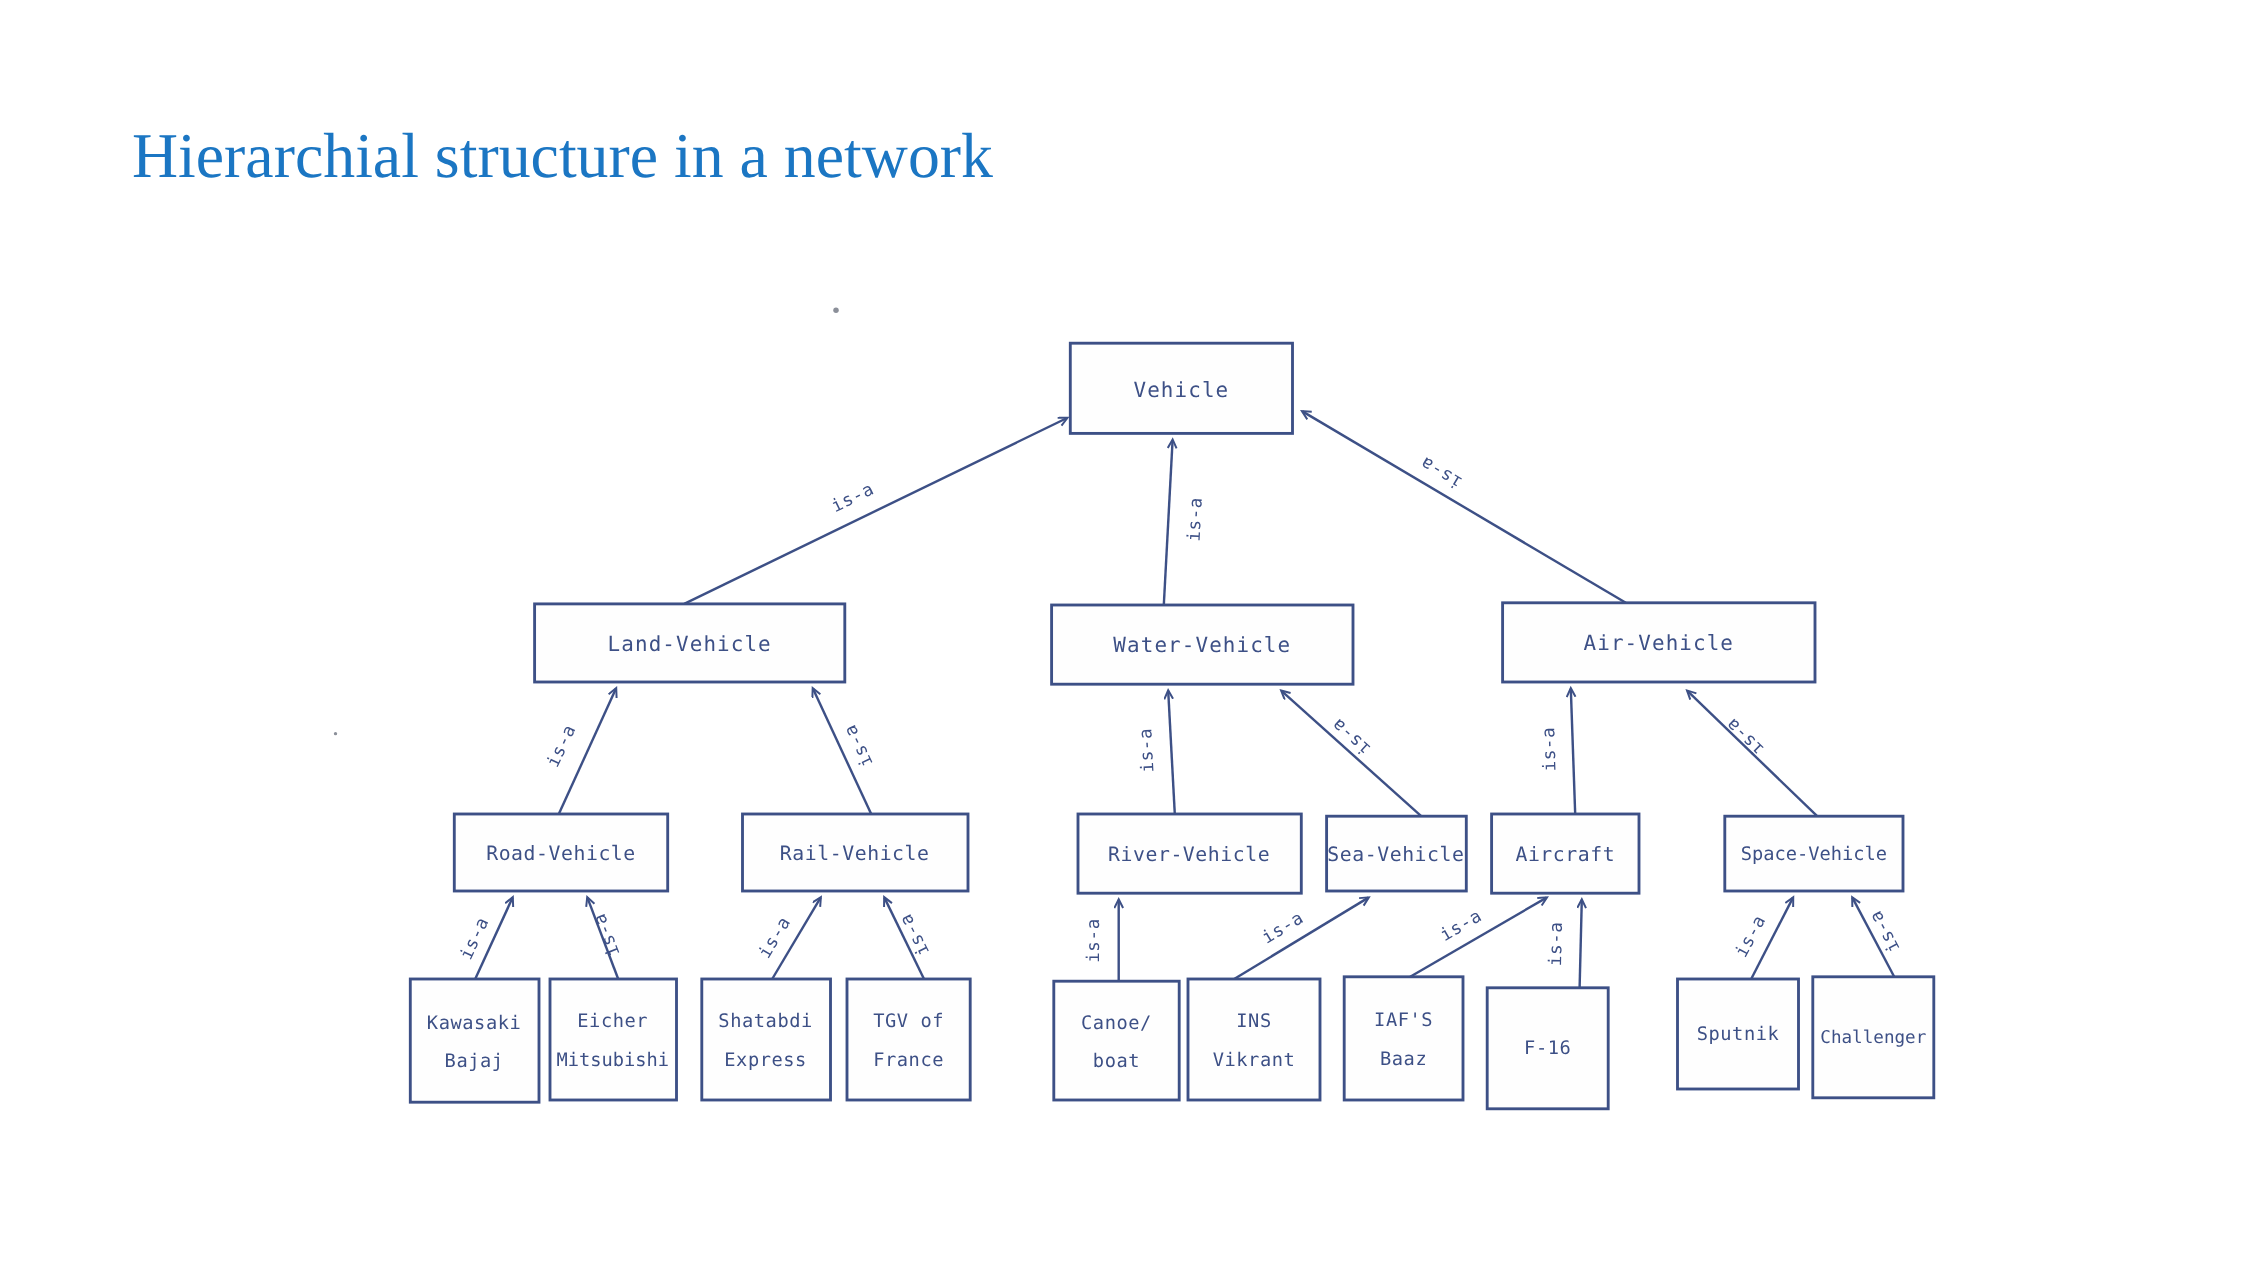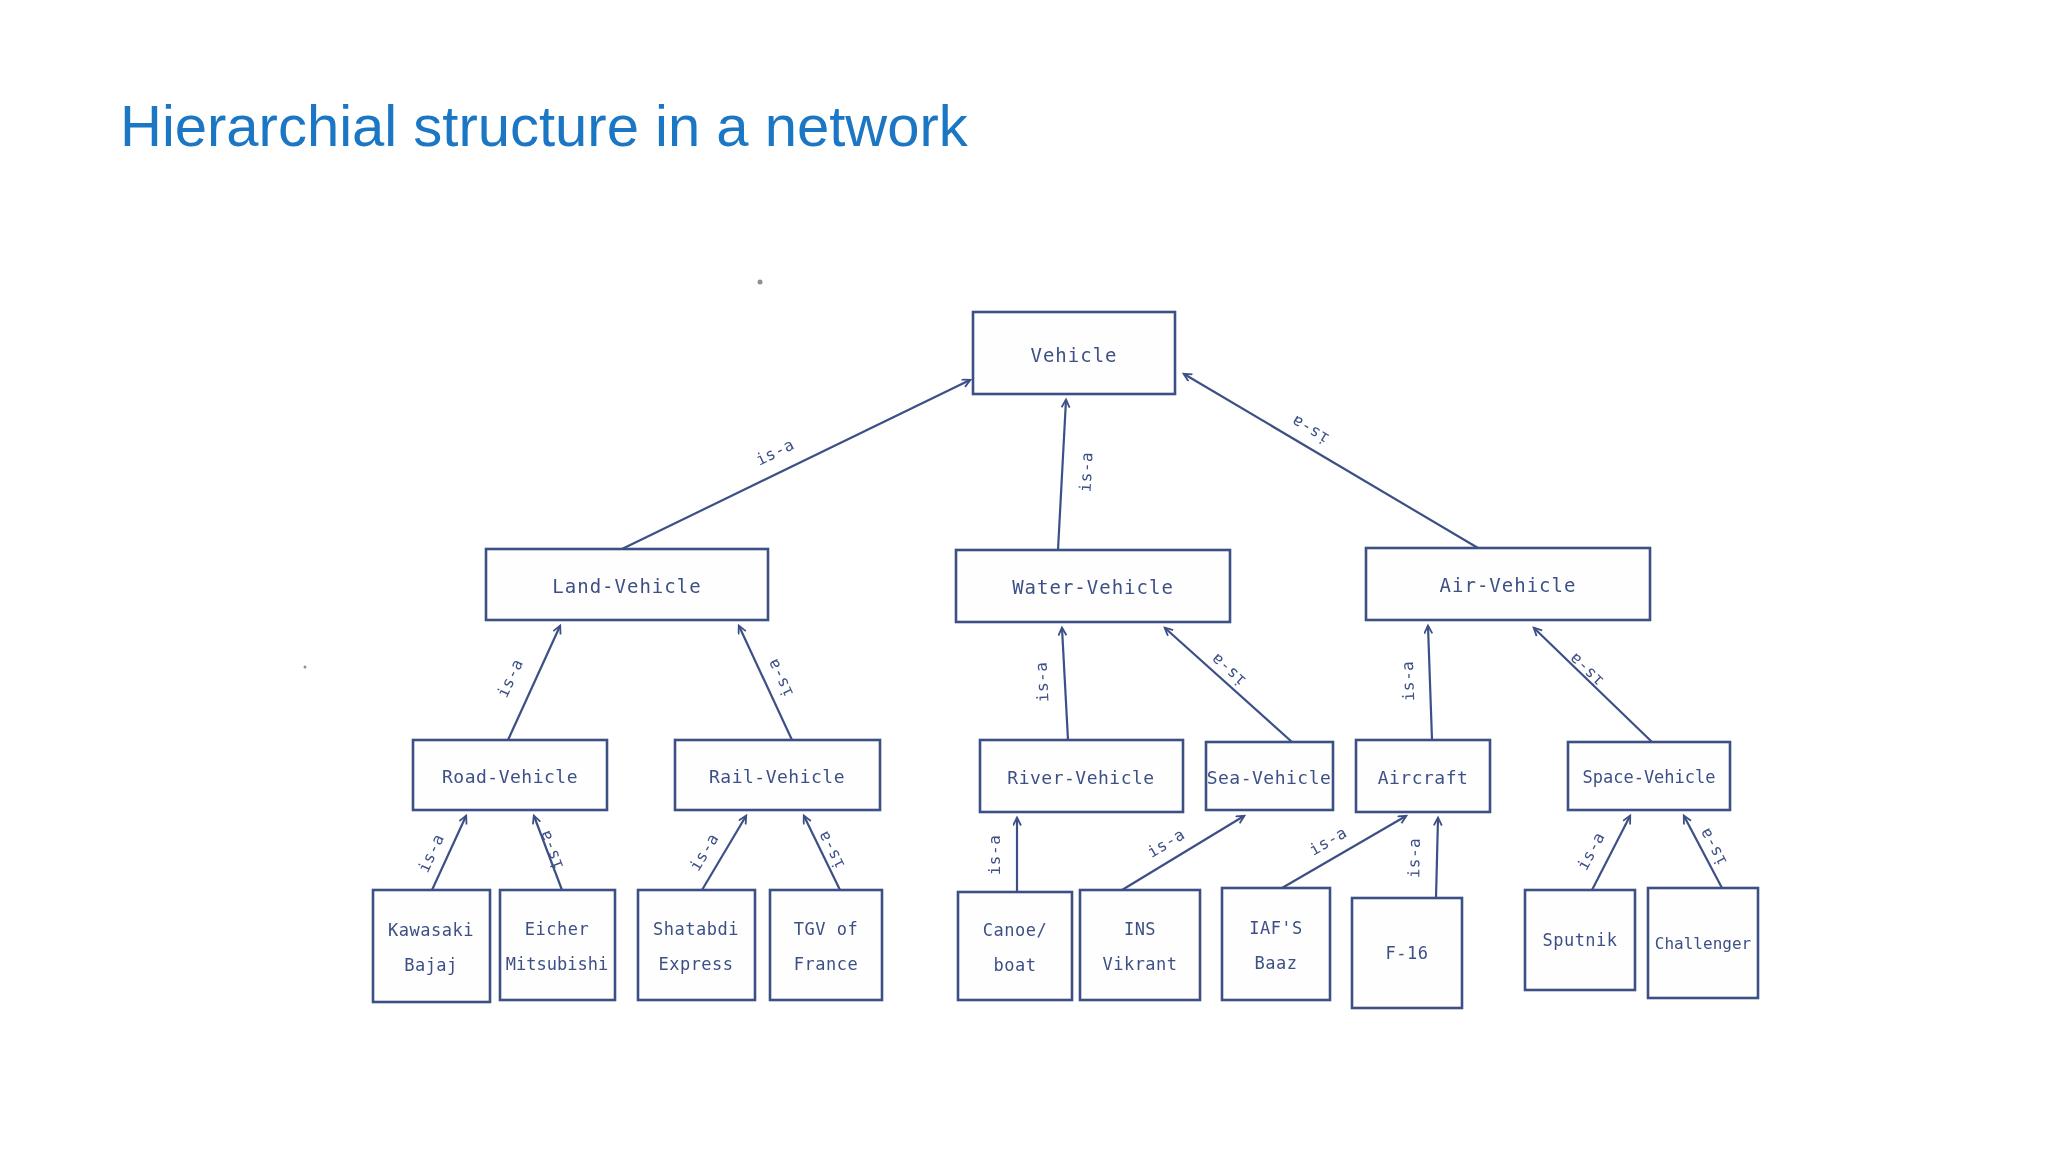--- a/index.html
+++ b/index.html
@@ -1,19 +1,19 @@
 <!DOCTYPE html>
 <html><head>
 <meta charset="utf-8">
 <style>
   html,body{margin:0;padding:0;background:#ffffff;width:2048px;height:1152px;overflow:hidden;}
   .slide{position:relative;width:2048px;height:1152px;background:#ffffff;font-family:"Liberation Sans",sans-serif;}
   .slide-title{
-    position:absolute;left:120px;top:92px;
-    font-family:Liberation Sans, sans-serif;
+    position:absolute;left:120px;top:108px;
+    font-family:Liberation Serif, serif;
     font-size:58px;font-weight:400;letter-spacing:0px;
     color:#1b76c3;white-space:nowrap;
   }
   svg{position:absolute;left:0;top:0;}
   .node-box{fill:#fefefe;stroke:#3d5086;stroke-width:2.6;}
   .edge-line{stroke:#3d5086;stroke-width:2.2;fill:none;}
   .node-label{
     font-family:"DejaVu Sans Mono",monospace;
     fill:#3d5086;text-anchor:middle;dominant-baseline:central;
     letter-spacing:1px;

